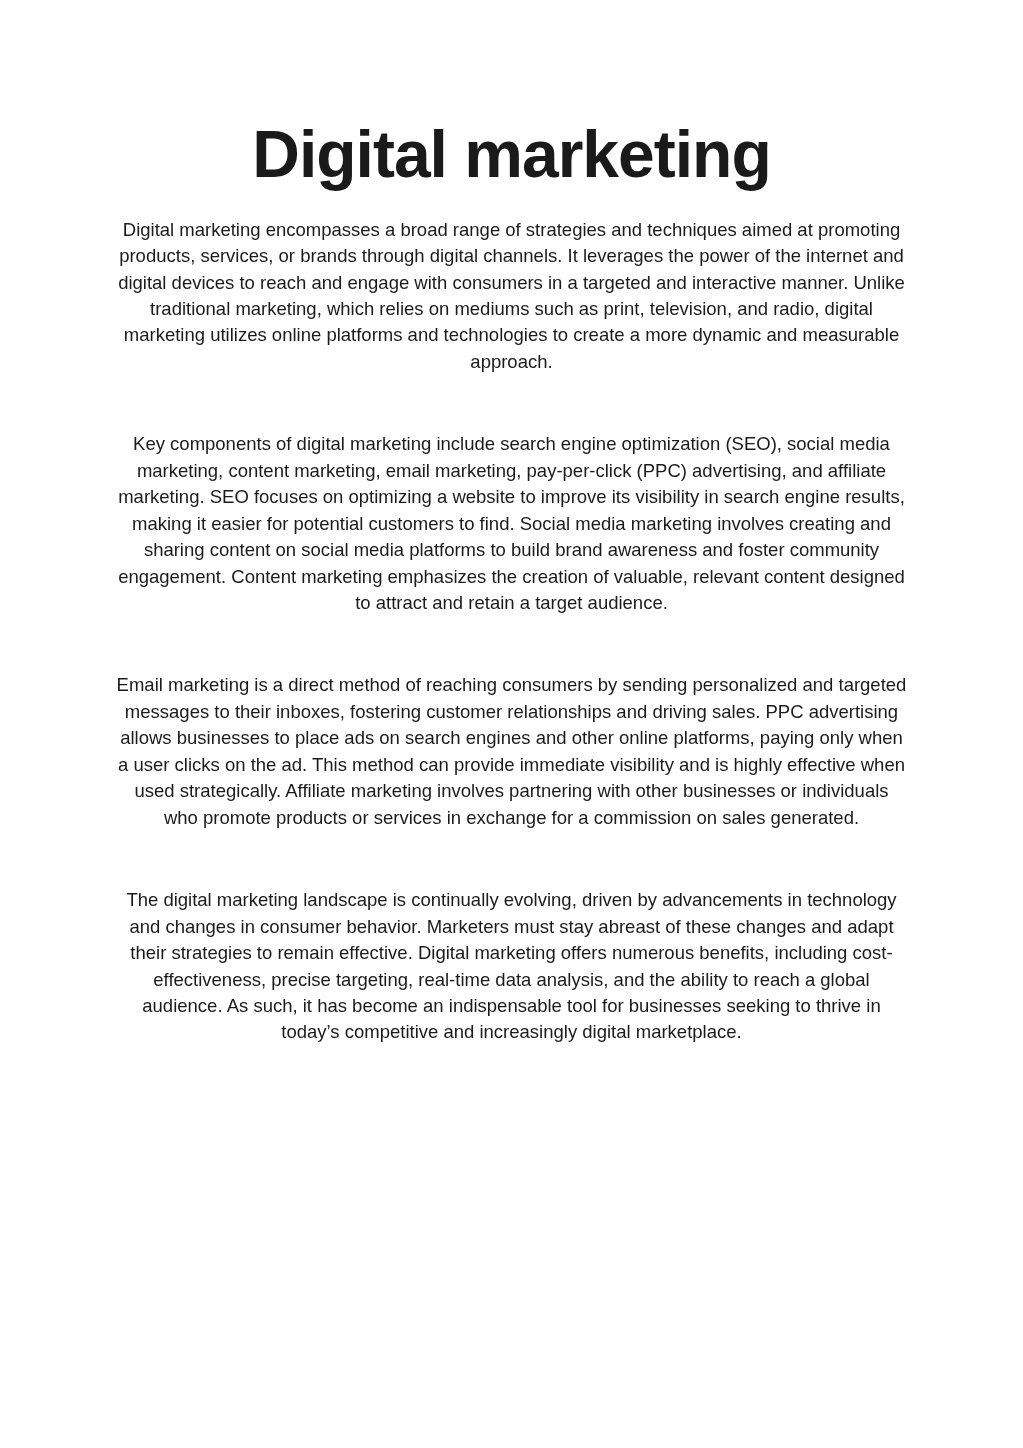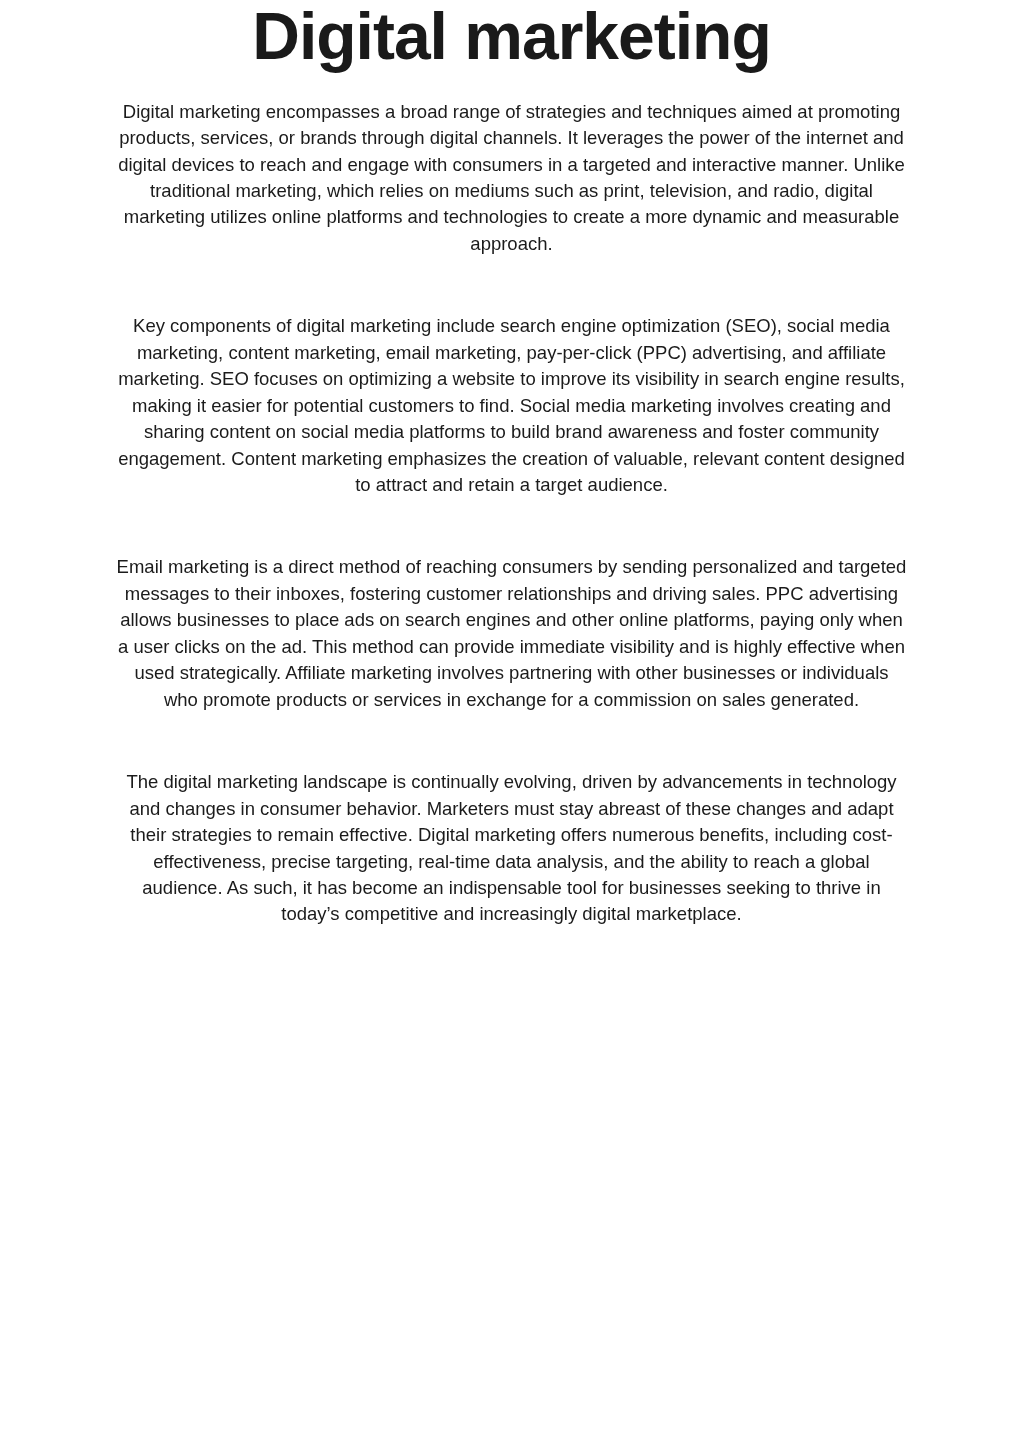--- a/index.html
+++ b/index.html
@@ -11,20 +11,21 @@
     width: 1023px;
     height: 1448px;
     font-family: "Liberation Sans", sans-serif;
     color: #1a1a1a;
     overflow: hidden;
   }
   .page {
     width: 1023px;
     height: 1448px;
     box-sizing: border-box;
+    padding-top: 118px;
     background: #ffffff;
   }
   .doc-title {
     margin: 0 auto 26px auto;
     text-align: center;
     font-size: 66px;
     font-weight: 700;
     letter-spacing: -1px;
     color: #1a1a1a;
     line-height: 1.1;

